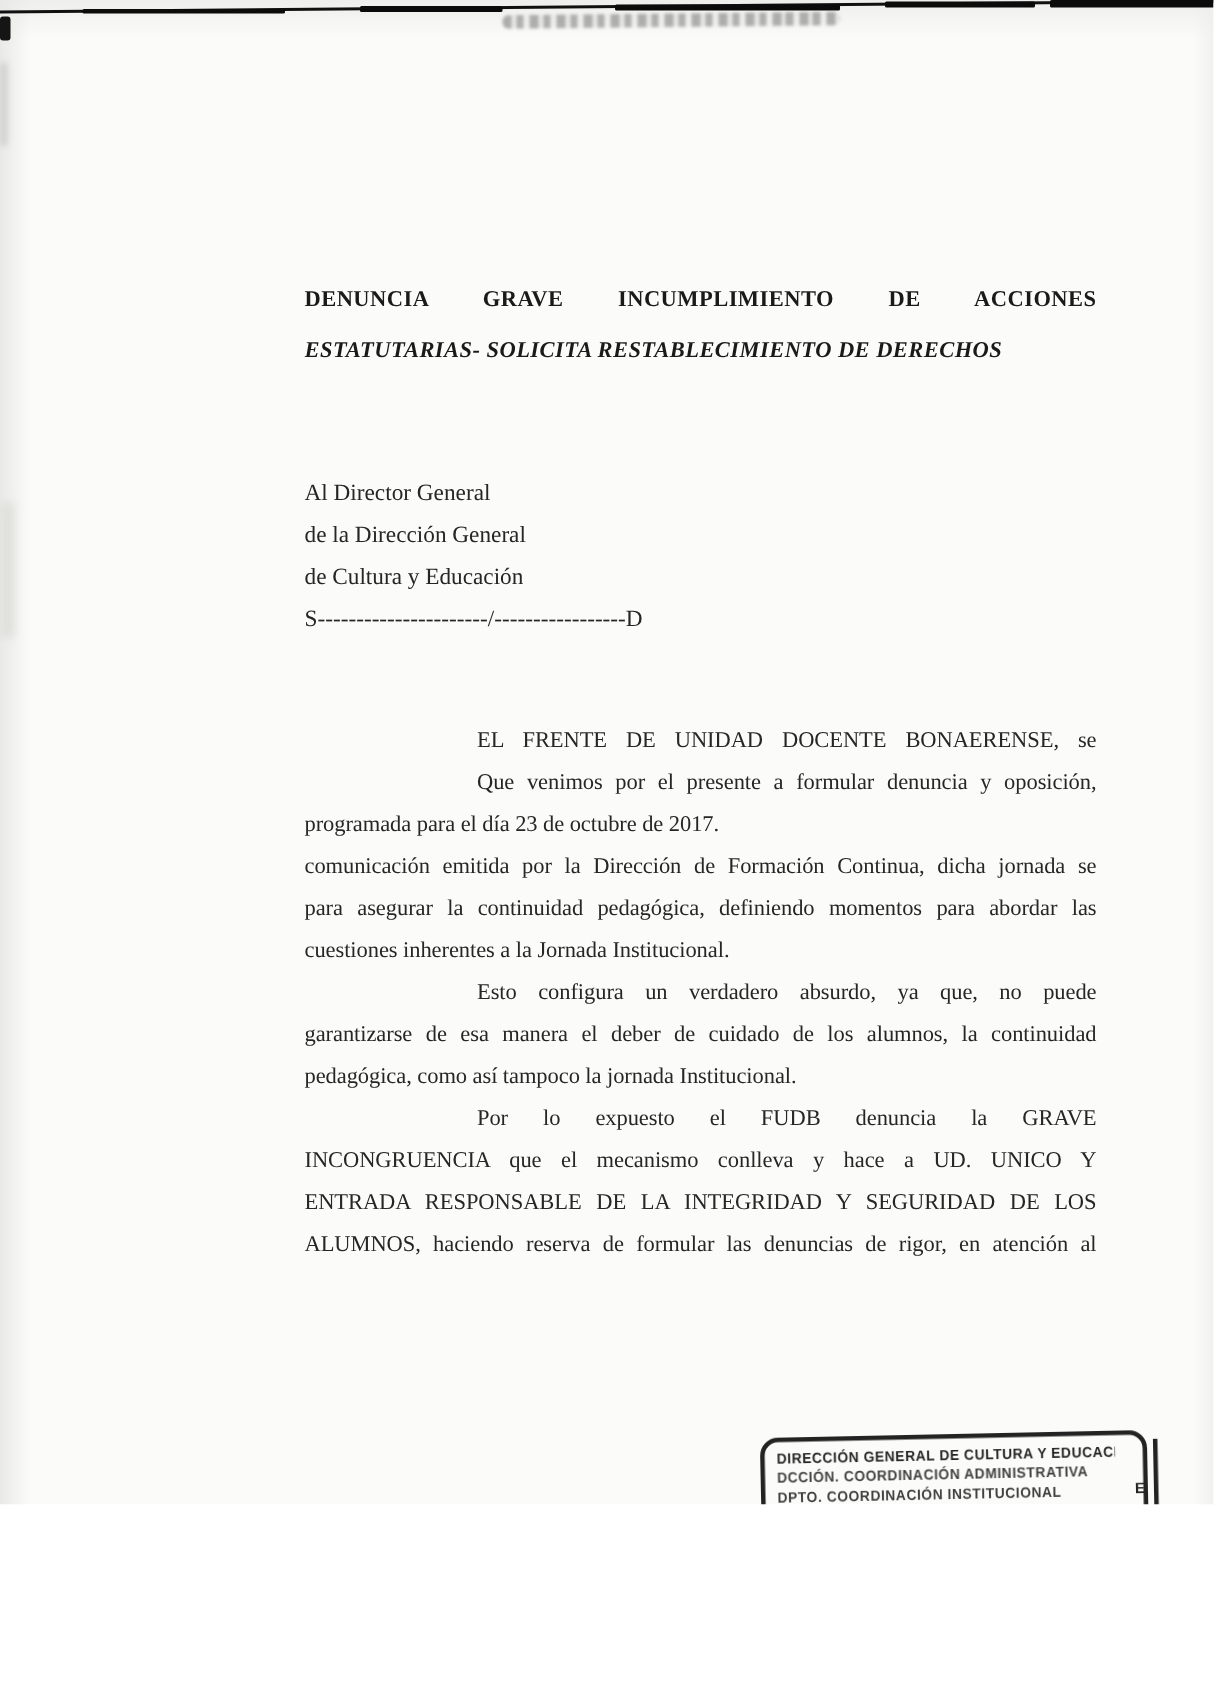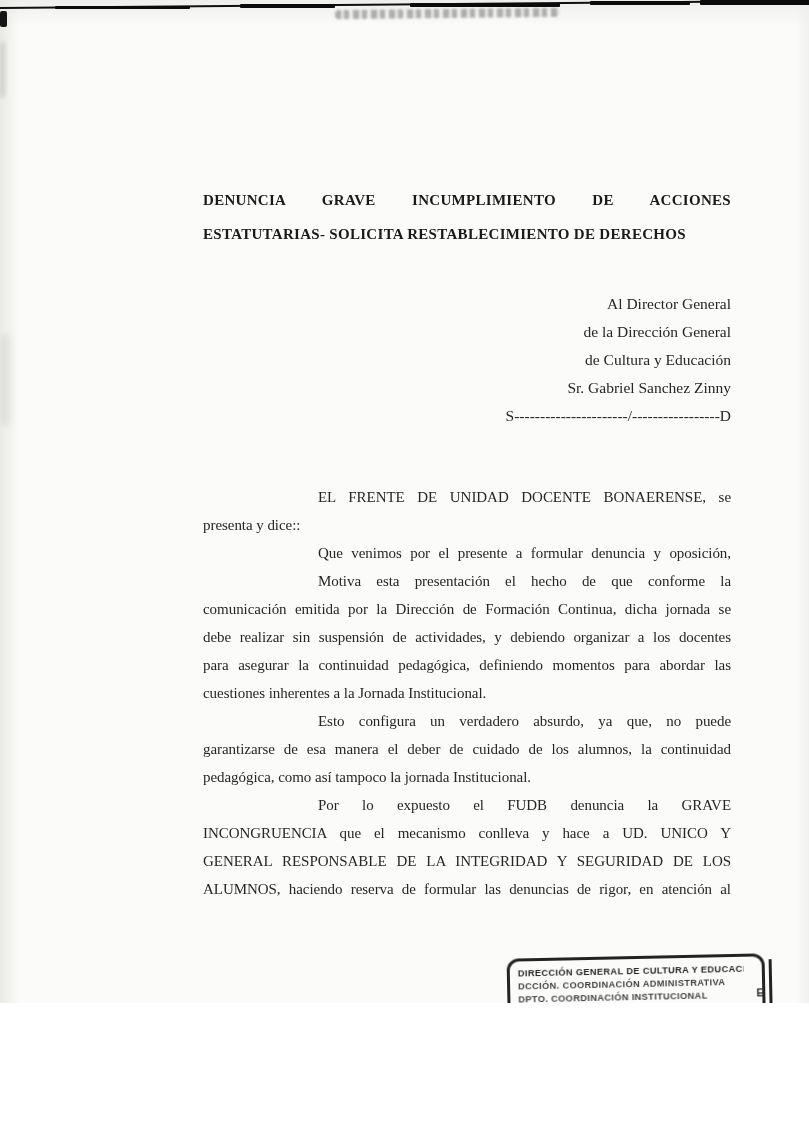--- a/index.html
+++ b/index.html
@@ -25,23 +25,23 @@
   .fax-smudge { position:absolute; left:335px; top:9px; width:225px; height:9px; border-radius:4px;
     background:repeating-linear-gradient(90deg, rgba(115,115,115,.55) 0 6px, rgba(165,165,165,.18) 6px 9px,
       rgba(105,105,105,.5) 9px 14px, rgba(185,185,185,.12) 14px 18px);
     filter:blur(1px); transform:rotate(-0.6deg); }
 
   
   .content { position:absolute; left:203px; top:183px; width:528px; color:#262626; }
   .title-block { color:#1a1a1a; }
   .title-line { font-weight:bold; font-size:15px; line-height:34px; letter-spacing:0.3px;
     text-align:justify; text-align-last:justify; height:34px; overflow:hidden; }
-  .title-line.last { text-align-last:left; }
+  .title-line.last { text-align-last:left;font-style:italic; }
 
-  .recipient { margin-top:39px; font-size:15.5px; line-height:28px;text-align:right; }
+  .recipient { margin-top:64px; font-size:15.5px; line-height:28px; }
   .recipient-line { height:28px; overflow:hidden; }
 
   .bodytext { margin-top:53px; }
   .line { font-size:15px; line-height:28px; height:28px; overflow:hidden;
     text-align:justify; text-align-last:justify; letter-spacing:-0.05px; }
   .line.last { text-align-last:left; }
   .line.ind { padding-left:115px; }
 
   
   .stamp { position:absolute; left:508px; top:956px; width:258px; color:#1d1d1d;
@@ -94,48 +94,45 @@
 
     <div class="title-block">
       <div class="title-line">DENUNCIA GRAVE INCUMPLIMIENTO DE ACCIONES</div>
       <div class="title-line last">ESTATUTARIAS- SOLICITA RESTABLECIMIENTO DE DERECHOS</div>
     </div>
 
     <div class="recipient">
       <div class="recipient-line">Al Director General</div>
       <div class="recipient-line">de la Dirección General</div>
       <div class="recipient-line">de Cultura y Educación</div>
-      <div class="recipient-line">Sr. Gabriel Sanchez Zinny</div>
       <div class="recipient-line">S----------------------/-----------------D</div>
     </div>
 
     <div class="bodytext">
       <div>
         <div class="line ind">EL FRENTE DE UNIDAD DOCENTE BONAERENSE,  se</div>
-        <div class="line last">presenta y dice::</div>
       </div>
       <div>
         <div class="line ind">Que venimos por el presente a formular denuncia y oposición,</div>
+        <div class="line last">programada para el día 23 de octubre de 2017.</div>
       </div>
       <div>
-        <div class="line ind">Motiva esta presentación el hecho de que conforme la</div>
         <div class="line">comunicación emitida por la Dirección de Formación Continua, dicha jornada se</div>
-        <div class="line">debe realizar sin suspensión de actividades, y debiendo organizar a los docentes</div>
         <div class="line">para asegurar la continuidad pedagógica, definiendo momentos para abordar las</div>
         <div class="line last">cuestiones inherentes a la Jornada Institucional.</div>
       </div>
       <div>
         <div class="line ind">Esto configura un verdadero absurdo, ya que, no puede</div>
         <div class="line">garantizarse de esa manera el deber de cuidado de los alumnos, la continuidad</div>
         <div class="line last">pedagógica, como así tampoco la jornada Institucional.</div>
       </div>
       <div>
         <div class="line ind">Por lo expuesto el  FUDB denuncia la GRAVE</div>
         <div class="line">INCONGRUENCIA que el mecanismo conlleva y hace a UD. UNICO Y</div>
-        <div class="line">GENERAL RESPONSABLE DE LA INTEGRIDAD Y SEGURIDAD DE LOS</div>
+        <div class="line">ENTRADA RESPONSABLE DE LA INTEGRIDAD Y SEGURIDAD DE LOS</div>
         <div class="line">ALUMNOS, haciendo reserva de formular las denuncias de rigor, en atención al</div>
       </div>
     </div>
   </div>
 
   <div class="stamp">
     <div class="stamp-main">
       <div class="stamp-head">
         <div class="office-line l1">DIRECCIÓN GENERAL DE CULTURA Y EDUCACIÓN</div>
         <div class="office-line l2">DCCIÓN. COORDINACIÓN ADMINISTRATIVA</div>

